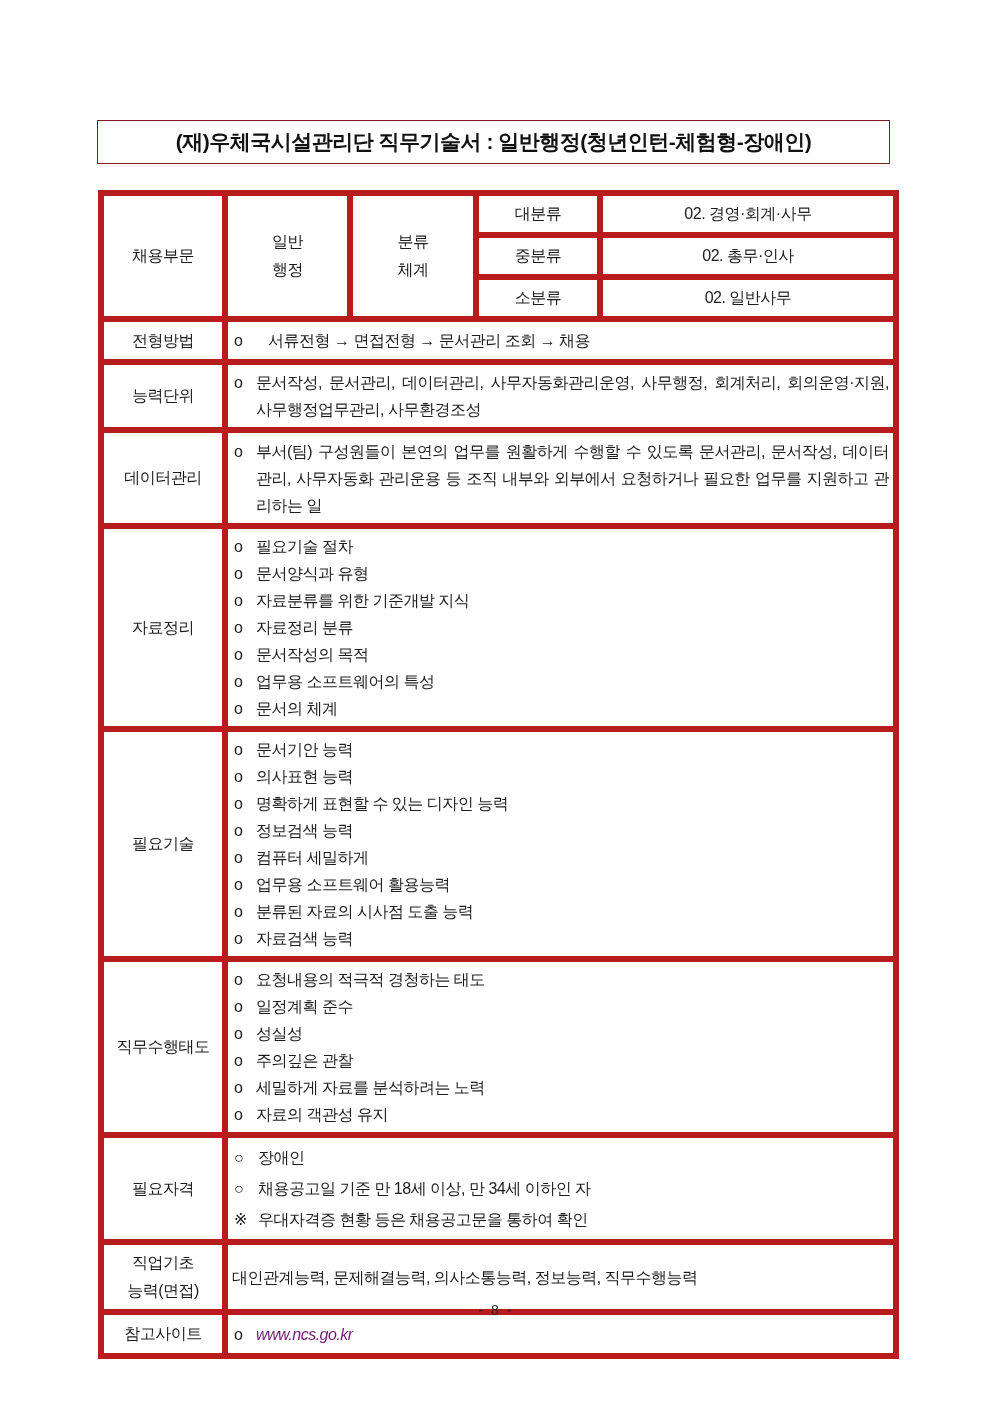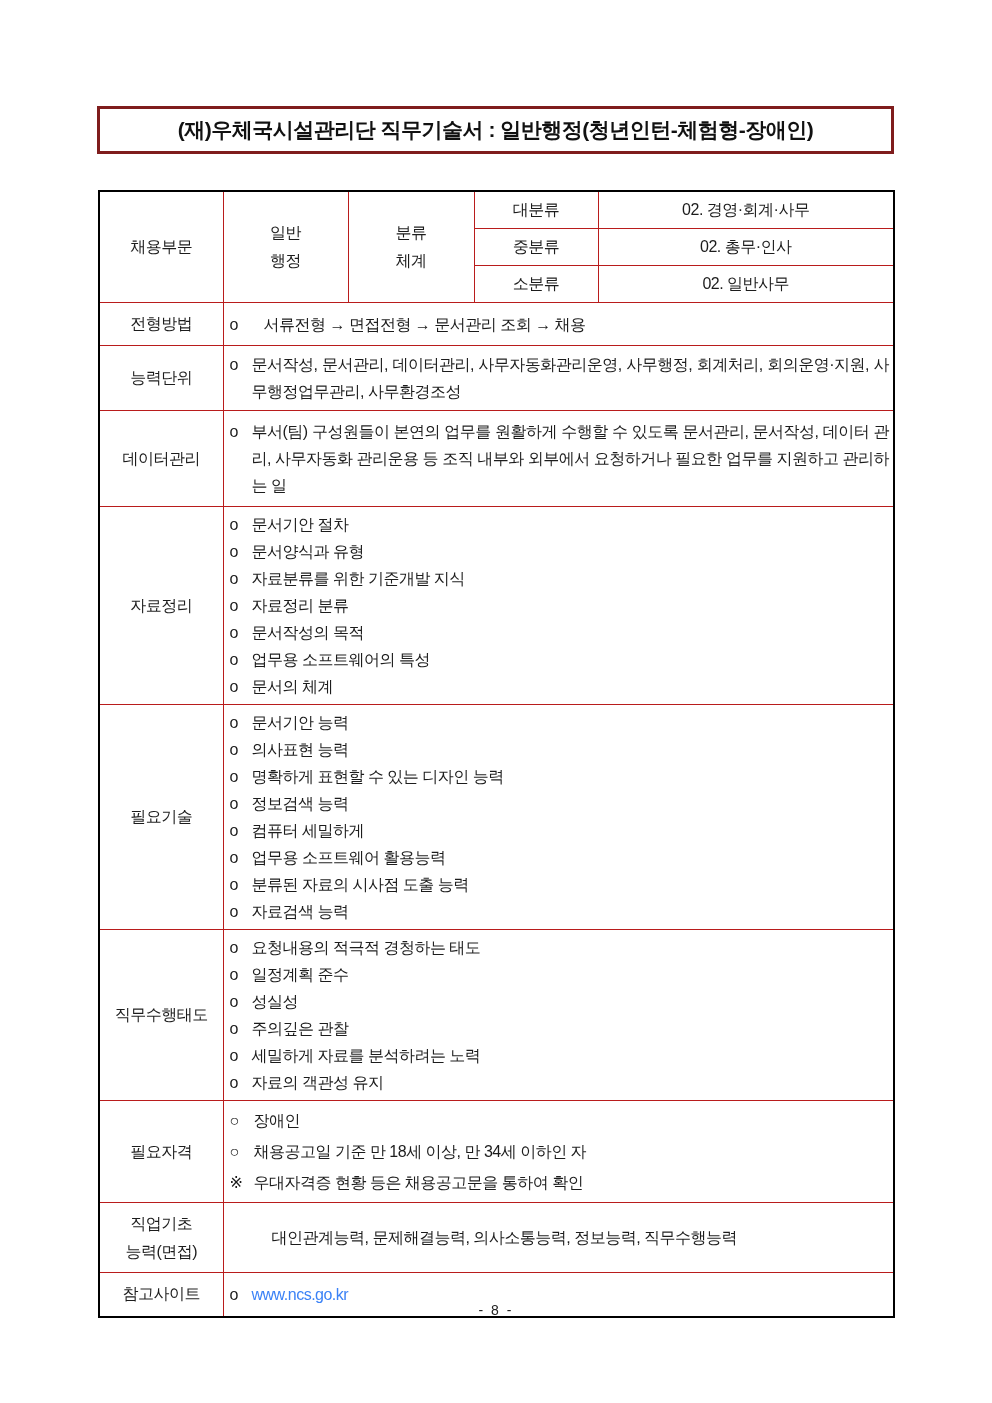--- a/index.html
+++ b/index.html
@@ -13,45 +13,45 @@
   }
   .page {
     position: relative;
     width: 992px;
     height: 1403px;
     overflow: hidden;
   }
   .title-box {
     position: absolute;
     left: 97px;
-    top: 106px;
+    top: 120px;
     width: 791px;
     height: 42px;
-    border: 3px solid #7f1d1d;
+    border: 1px solid #7f1d1d;
     display: flex;
     align-items: center;
     justify-content: center;
     font-size: 21px;
     font-weight: bold;
     letter-spacing: -0.5px;
     color: #111;
   }
   table.doc {
     position: absolute;
     left: 98px;
     top: 190px;
     width: 795px;
     border-collapse: collapse;
     table-layout: fixed;
     border: 2px solid #000;
     font-size: 16px;
     color: #1c1c1c;
   }
   table.doc td {
-    border: 1px solid #b91c1c;
+    border: 6px solid #b91c1c;
     padding: 4px;
     vertical-align: middle;
   }
   td.lbl {
     text-align: center;
     white-space: pre-line;
     line-height: 28px;
     letter-spacing: -0.5px;
   }
   td.ctr {
@@ -69,28 +69,29 @@
     padding-left: 24px;
     line-height: 27px;
     text-align: justify;
   }
   .para .bullet {
     position: absolute;
     left: 2px;
     top: 0;
   }
   .section-method .para { padding-left: 36px; text-align: left; }
-  .section-basic .para { padding-left: 0; text-align: left; margin-left: 44px; }
+  .section-basic .para { padding-left: 0; text-align: left; }
   .list .para { text-align: left; }
   .section-quals .para { line-height: 31px; padding-left: 26px; text-align: left; }
   .section-ref .para { text-align: left; }
   a.site-link {
-    color: #3b82f6;
+    color: #701a75;
     text-decoration: none;
     cursor: pointer;
+    font-style: italic;
   }
   .footer-page {
     position: absolute;
     left: 0;
     top: 1302px;
     width: 992px;
     text-align: center;
     font-size: 14px;
     letter-spacing: 2px;
     color: #222;
@@ -159,21 +160,21 @@
         <div class="para">
           <span class="bullet">o</span>
           <span>부서(팀) 구성원들이 본연의 업무를 원활하게 수행할 수 있도록 문서관리, 문서작성, 데이터 관리, 사무자동화 관리운용 등 조직 내부와 외부에서 요청하거나 필요한 업무를 지원하고 관리하는 일</span>
         </div>
       </td>
     </tr>
 
     <tr style="height:189px">
       <td class="lbl">자료정리</td>
       <td class="content list" colspan="4">
-            <div class="para"><span class="bullet">o</span><span>문서기안 절차</span></div>
+            <div class="para"><span class="bullet">o</span><span>필요기술 절차</span></div>
             <div class="para"><span class="bullet">o</span><span>문서양식과 유형</span></div>
             <div class="para"><span class="bullet">o</span><span>자료분류를 위한 기준개발 지식</span></div>
             <div class="para"><span class="bullet">o</span><span>자료정리 분류</span></div>
             <div class="para"><span class="bullet">o</span><span>문서작성의 목적</span></div>
             <div class="para"><span class="bullet">o</span><span>업무용 소프트웨어의 특성</span></div>
             <div class="para"><span class="bullet">o</span><span>문서의 체계</span></div>
           </td>
     </tr>
 
     <tr style="height:218px">

